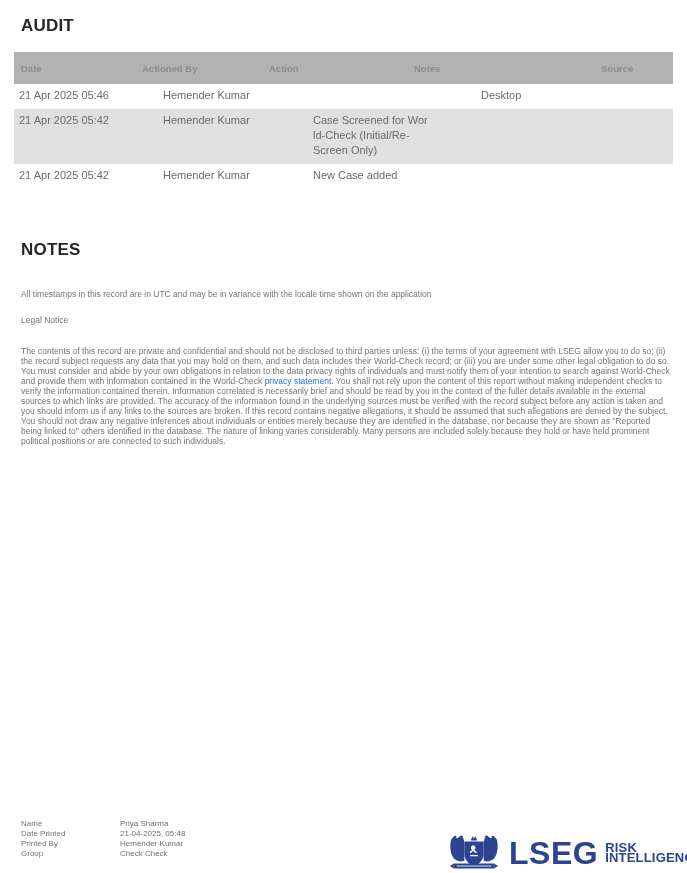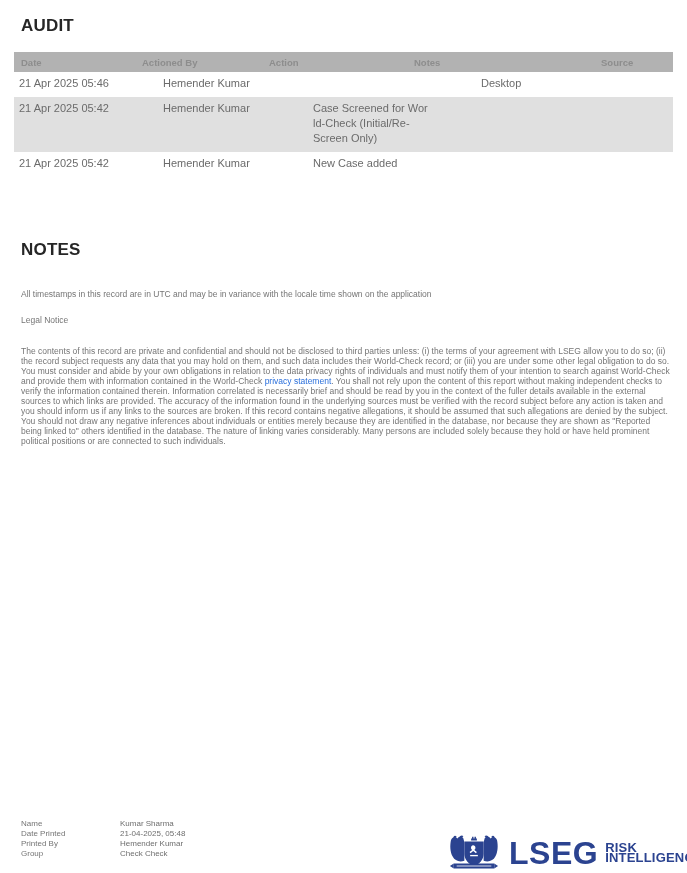--- a/index.html
+++ b/index.html
@@ -10,21 +10,21 @@
     position:absolute; left:21px;
     font-size:17px; font-weight:bold;
     color:var(--heading-text,#262626); letter-spacing:.2px;
   }
   .audit-title { top:16px; }
   .notes-title { top:240px; }
 
   
   .audit-table { position:absolute; left:14px; top:52px; width:659px; }
   .grid-row { display:grid; grid-template-columns:121px 127px 145px 187px 79px; }
-  .thead { background:var(--header-bg,#b2b2b2); height:20px; align-items:center; }
+  .thead { background:var(--header-bg,#b2b2b2); height:32px; align-items:center; }
   .th {
     font-size:9.5px; font-weight:bold; color:var(--header-text,#8d8d8d);
     padding-left:7px; white-space:nowrap; overflow:hidden;
   }
   .tr { padding:4px 0 6px 0; font-size:11px; line-height:15px; color:var(--body-text,#6b6b6b);gap:23px; }
   .tr.alt { background:var(--row-alt-bg,#e0e0e0); }
   .td { padding-left:5px; white-space:pre-line; }
 
   
   .small { font-size:8.5px; line-height:10px; color:var(--small-text,#757575); }
@@ -97,21 +97,21 @@
 
   <p class="small timestamp-note">All timestamps in this record are in UTC and may be in variance with the locale time shown on the application</p>
 
   <p class="small legal-label">Legal Notice</p>
 
   <p class="small legal-text"><span>The contents of this record are private and confidential and should not be disclosed to third parties unless: (i) the terms of your agreement with LSEG allow you to do so; (ii) the record subject requests any data that you may hold on them, and such data includes their World-Check record; or (iii) you are under some other legal obligation to do so. You must consider and abide by your own obligations in relation to the data privacy rights of individuals and must notify them of your intention to search against World-Check and provide them with information contained in the World-Check </span><a class="link">privacy statement</a><span>. You shall not rely upon the content of this report without making independent checks to verify the information contained therein. Information correlated is necessarily brief and should be read by you in the context of the fuller details available in the external sources to which links are provided. The accuracy of the information found in the underlying sources must be verified with the record subject before any action is taken and you should inform us if any links to the sources are broken. If this record contains negative allegations, it should be assumed that such allegations are denied by the subject. You should not draw any negative inferences about individuals or entities merely because they are identified in the database, nor because they are shown as "Reported being linked to" others identified in the database. The nature of linking varies considerably. Many persons are included solely because they hold or have held prominent political positions or are connected to such individuals.</span></p>
 
   <div class="print-info">
     <div class="footer-row">
       <span class="footer-label">Name</span>
-      <span class="footer-value">Kumar Sharma</span>
+      <span class="footer-value">Priya Sharma</span>
     </div>
     <div class="footer-row">
       <span class="footer-label">Date Printed</span>
       <span class="footer-value">21-04-2025, 05:48</span>
     </div>
     <div class="footer-row">
       <span class="footer-label">Printed By</span>
       <span class="footer-value">Hemender Kumar</span>
     </div>
     <div class="footer-row">

